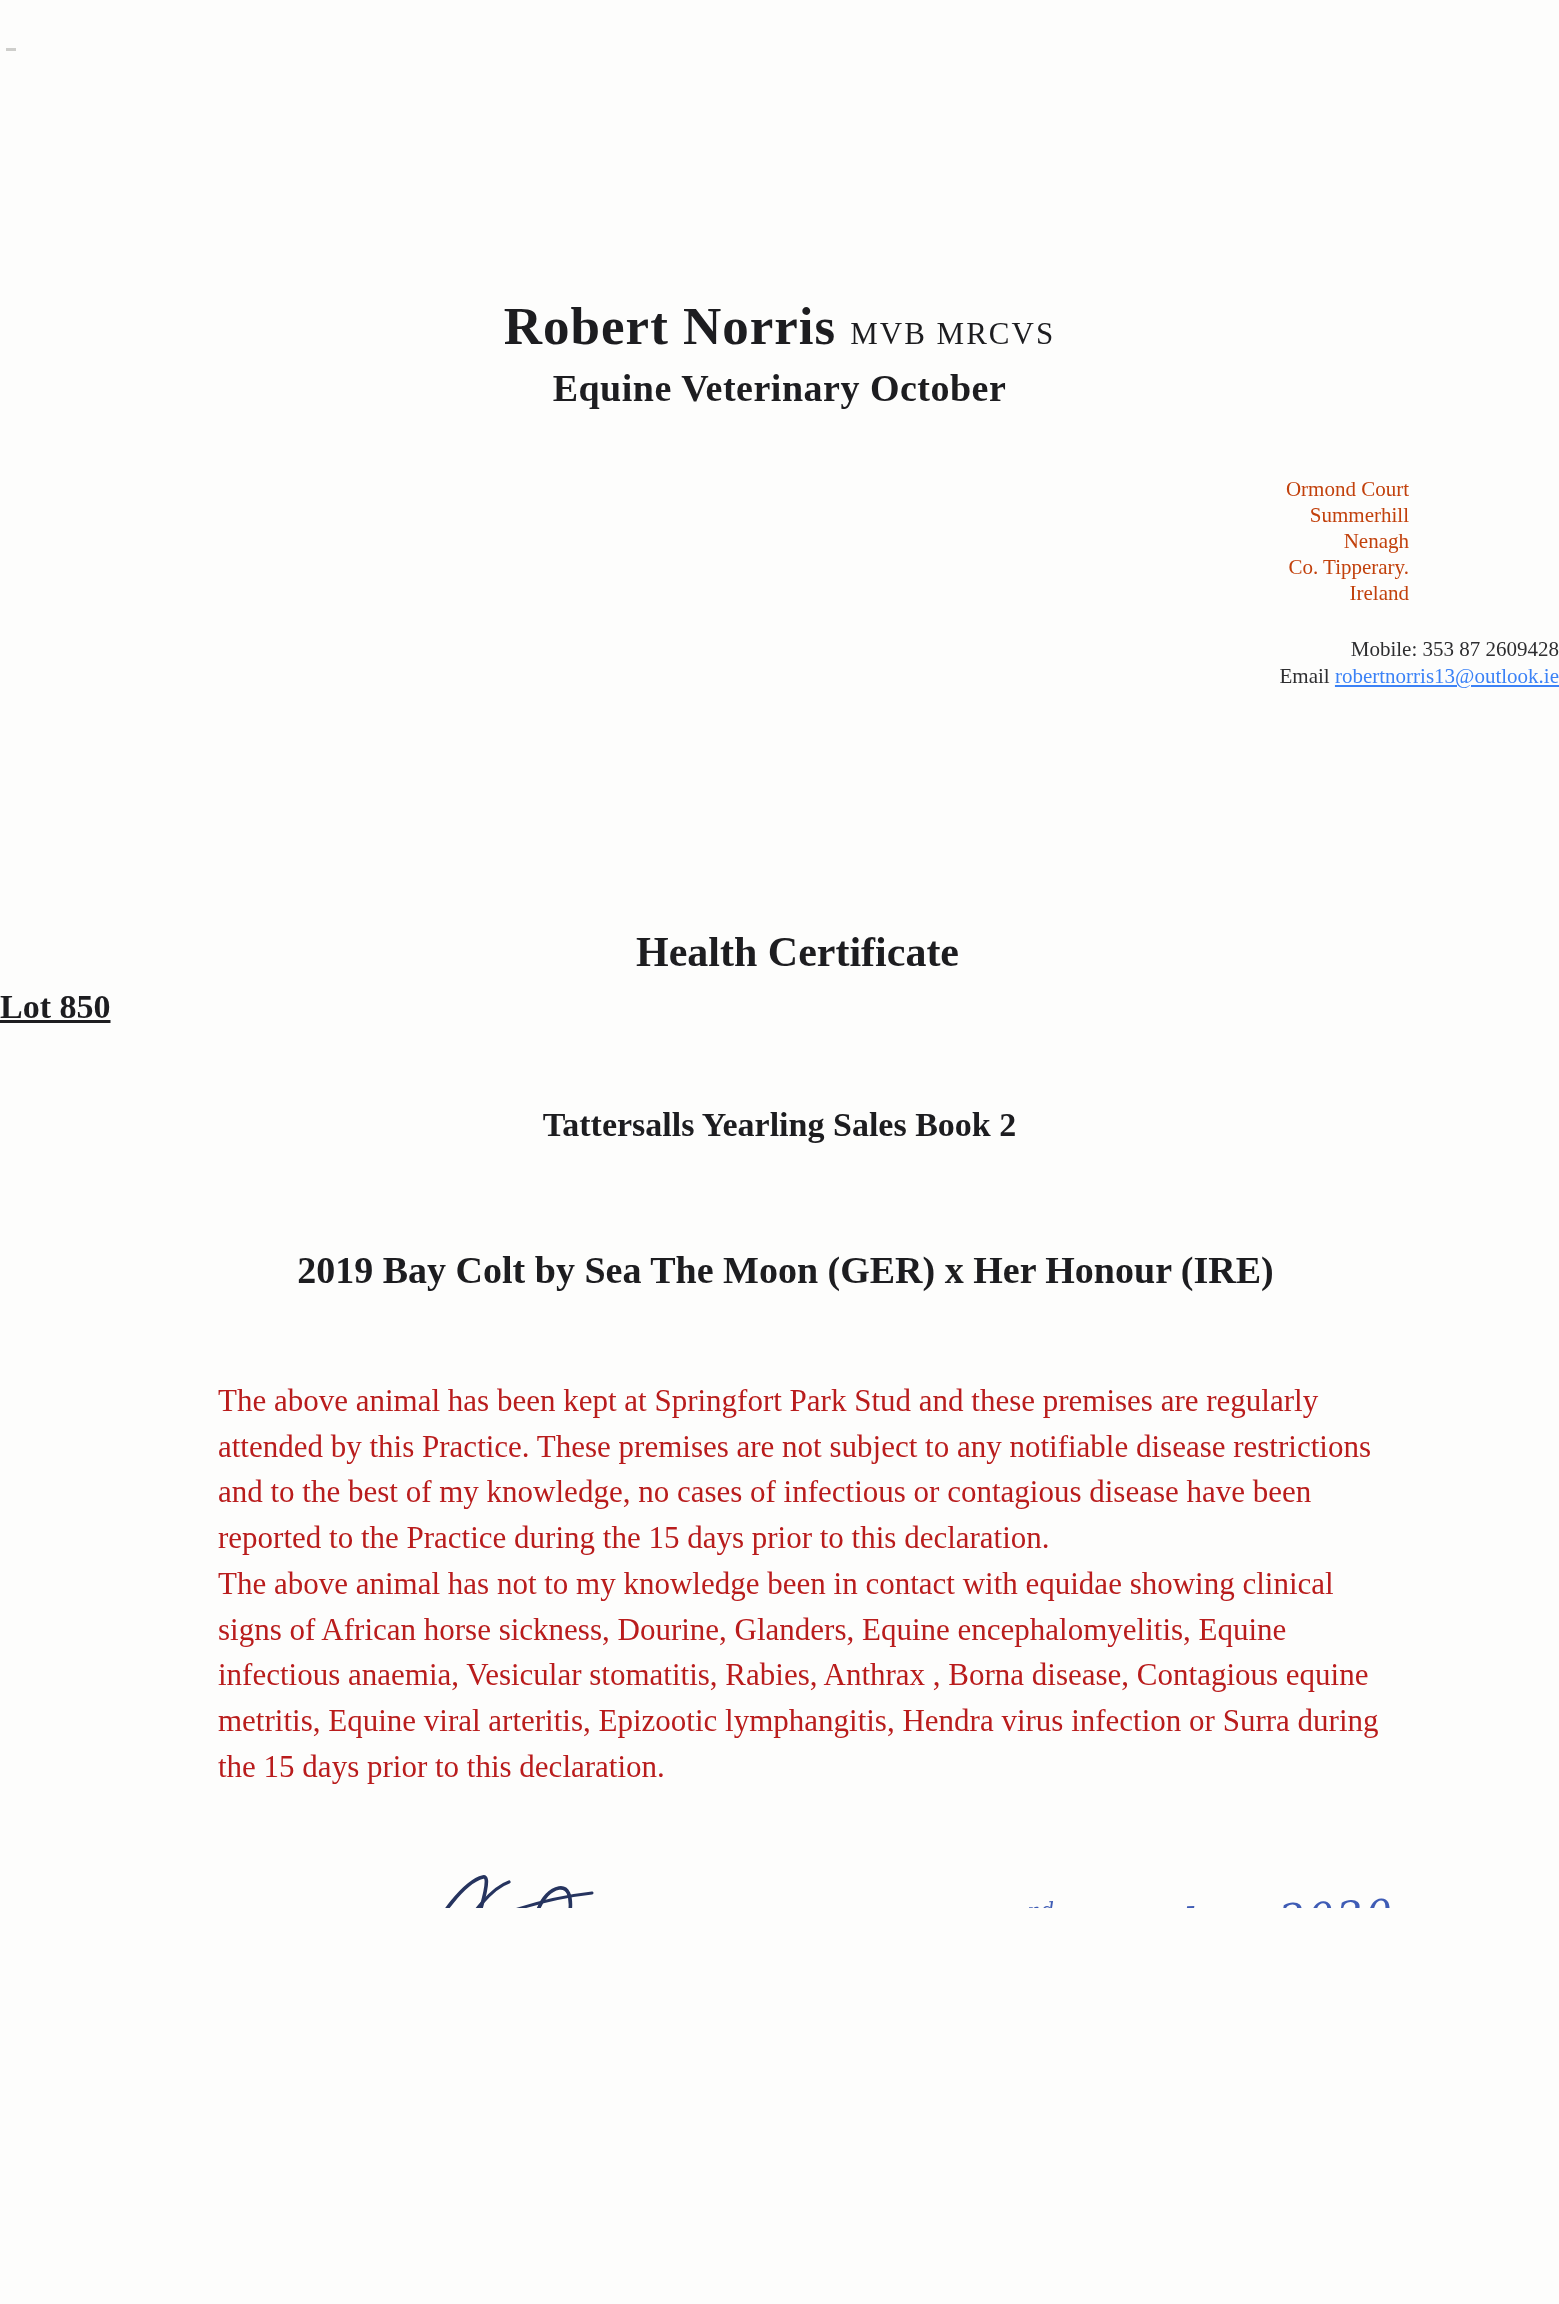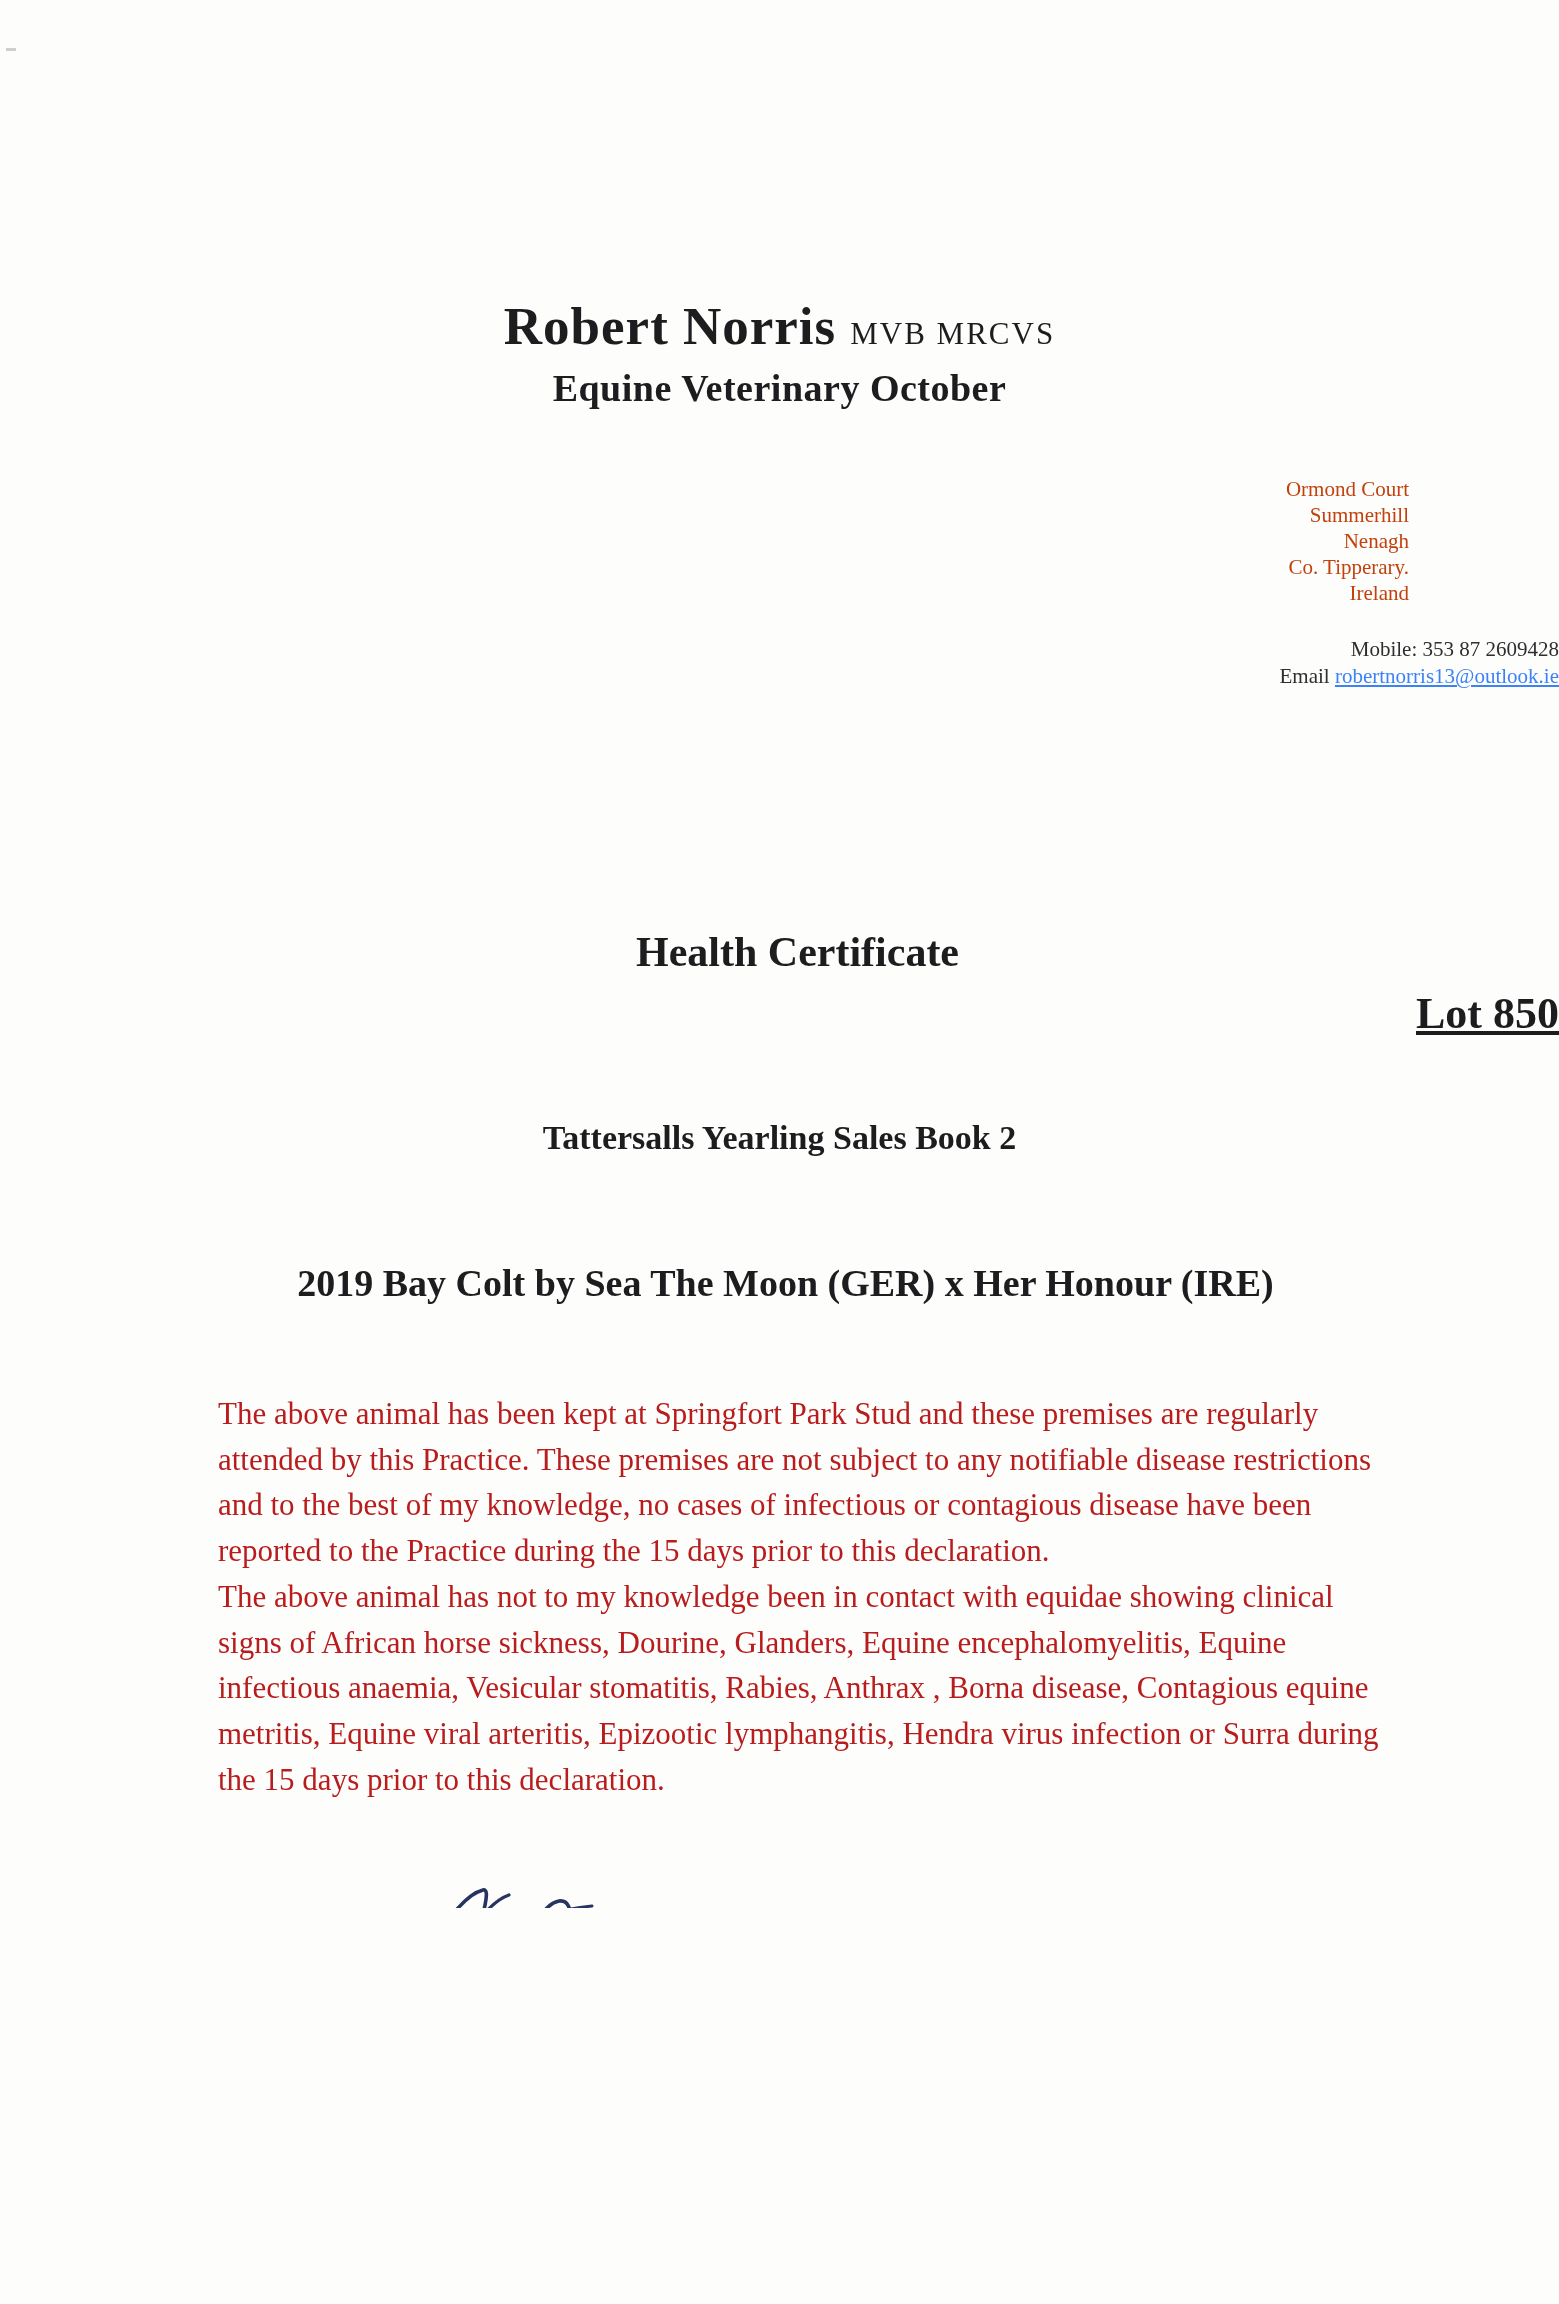--- a/index.html
+++ b/index.html
@@ -66,22 +66,22 @@
   
   .cert-title {
     margin-top: 238px;
     text-align: center;
     font-size: 42px;
     font-weight: bold;
     padding-left: 36px;
   }
   .cert-lot {
     margin-top: 12px;
-    text-align: right;
-    font-size: 44px;
+    text-align: left;
+    font-size: 34px;
     font-weight: bold;
     text-decoration: underline;
   }
   .cert-sale {
     margin-top: 80px;
     text-align: center;
     font-size: 34px;
     font-weight: bold;
   }
   .cert-subject {

